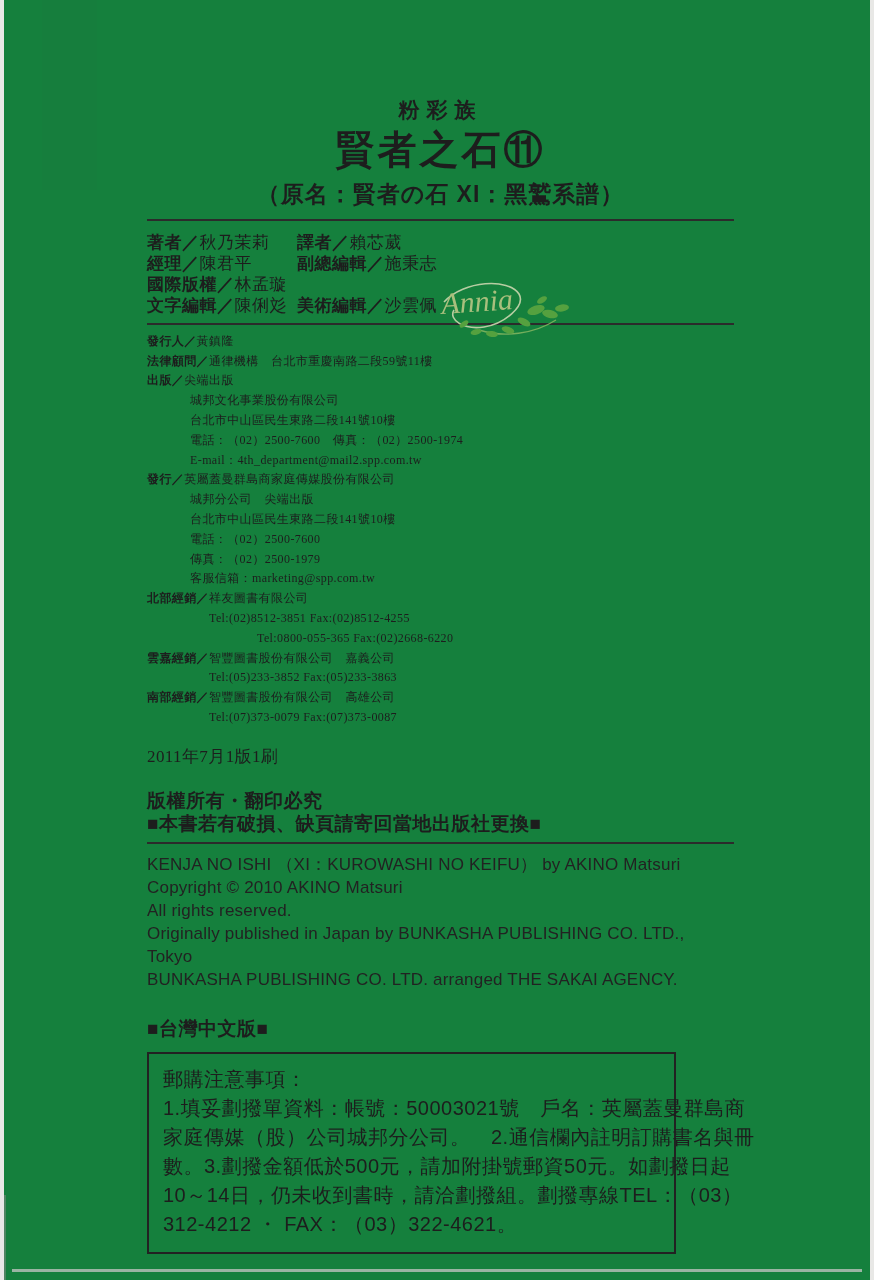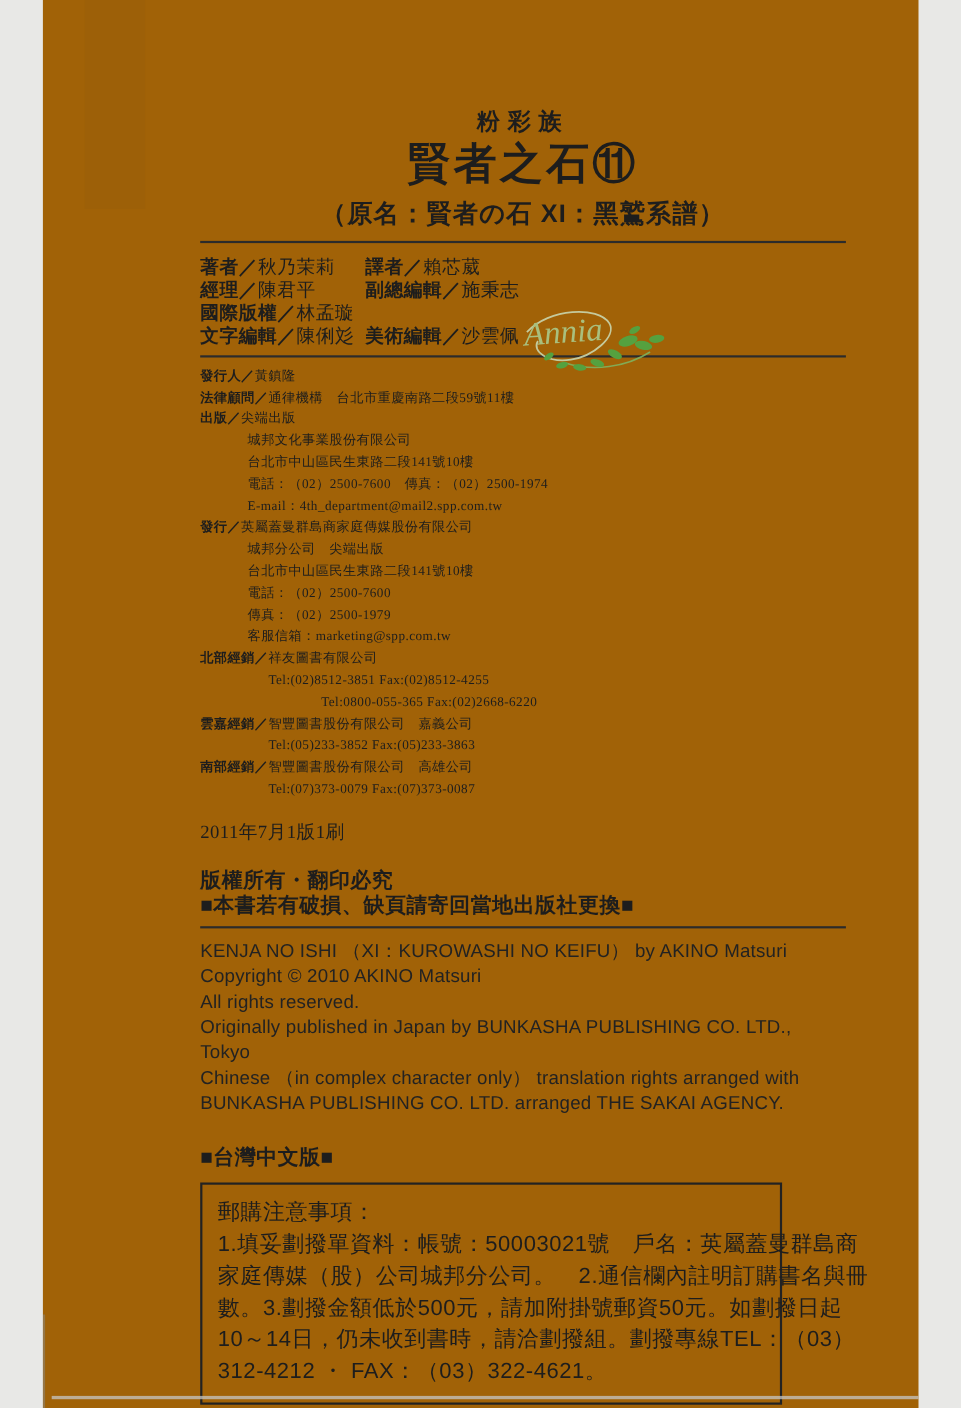--- a/index.html
+++ b/index.html
@@ -1,18 +1,18 @@
 <!DOCTYPE html>
 <html><head>
 <meta charset="utf-8">
 <style>
   html,body{margin:0;padding:0;background:#e8e8e6;}
   .page{
-    position:relative; width:796px; height:1280px; margin:0 auto;
-    background:#a16207; overflow:hidden; color:#1d1d1d;
+    position:relative; width:866px; height:1280px; margin:0 auto;
+    background:#15803d; overflow:hidden; color:#1d1d1d;
     font-family:"Liberation Sans", sans-serif;
   }
   .content{ position:absolute; left:143px; top:0; width:587px; }
 
   
   .header{ padding-top:96px; text-align:center; }
   .series{ font-size:21px; font-weight:600; letter-spacing:7px; }
   .title{ font-size:39px; font-weight:700; letter-spacing:3px; margin-top:4px; line-height:1.15;text-align:center; }
   .original{ font-size:23px; font-weight:600; letter-spacing:1px; margin-top:6px; }
 
@@ -153,21 +153,20 @@
     <div class="english">
 
         <div class="eline">KENJA NO ISHI （XI：KUROWASHI NO KEIFU） by AKINO Matsuri</div>
 
         <div class="eline">Copyright © 2010 AKINO Matsuri</div>
 
         <div class="eline">All rights reserved.</div>
 
         <div class="eline">Originally published in Japan by BUNKASHA PUBLISHING CO. LTD., Tokyo</div>
 
-        <div class="eline">Chinese （in complex character only） translation rights arranged with</div>
 
         <div class="eline">BUNKASHA PUBLISHING CO. LTD. arranged THE SAKAI AGENCY.</div>
       </div>
 
     <div class="taiwan-label">■台灣中文版■</div>
 
     <div class="mail-box">
 
         <div class="mline">郵購注意事項：</div>
 

